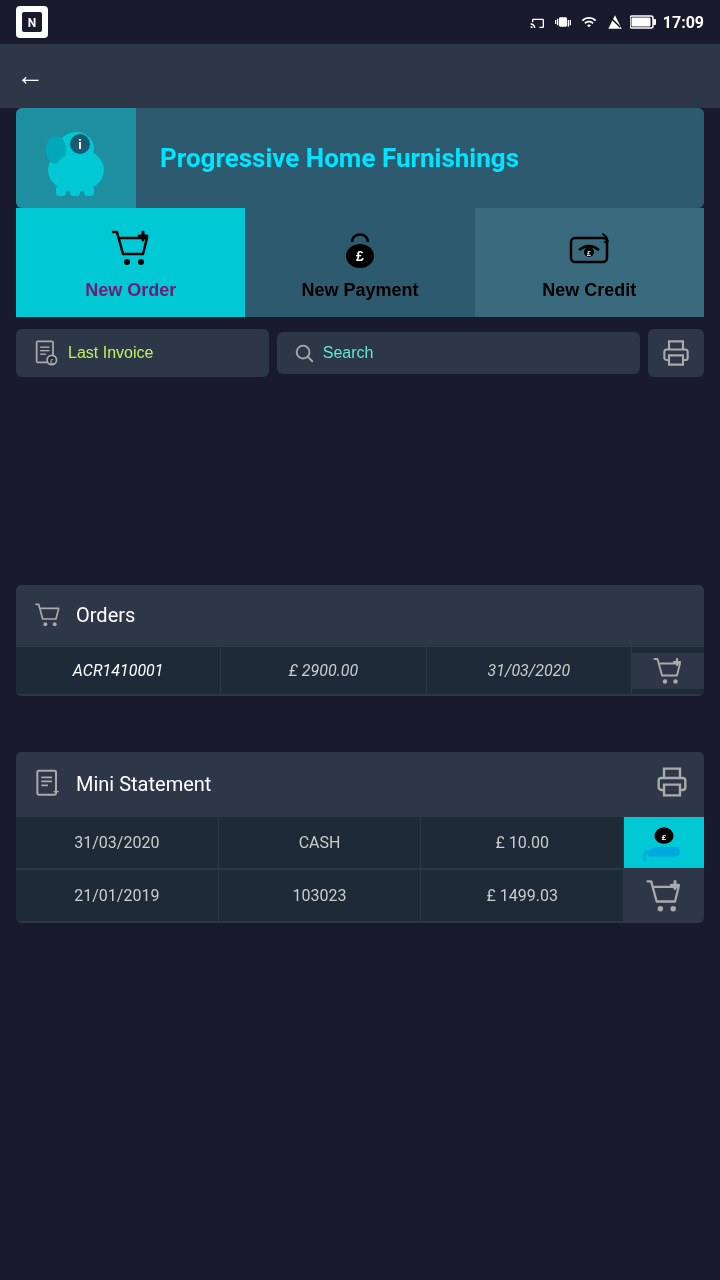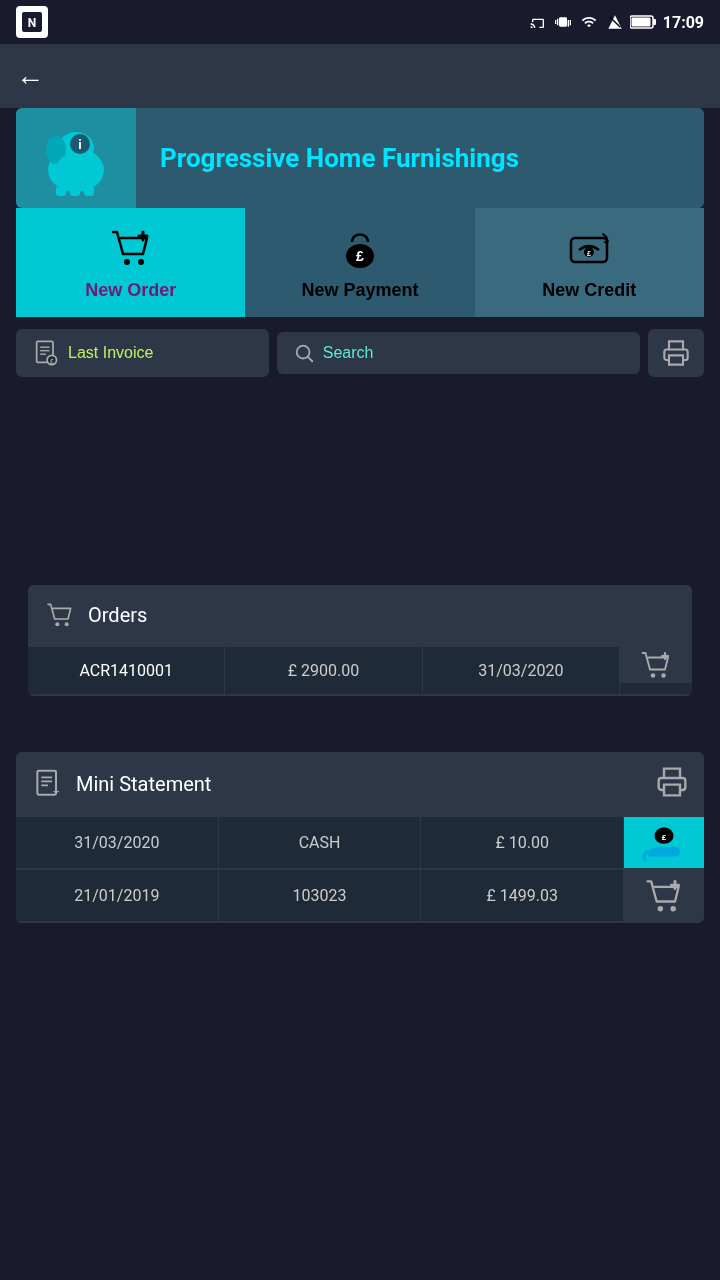--- a/index.html
+++ b/index.html
@@ -167,42 +167,43 @@
     }
 
     
     .content-area {
       padding: 0 16px;
       min-height: 180px;
     }
 
     
     .section {
-      margin: 16px 28px 0;
+      margin: 16px 16px 0;
       background: #2d3748;
       border-radius: 6px;
       overflow: hidden;
     }
     .section-header {
       display: flex;
       align-items: center;
       padding: 14px 16px;
       gap: 12px;
       background: #2d3748;
     }
     .section-header svg { width: 32px; height: 32px; }
     .section-title {
       font-size: 20px;
       color: #fff;
     }
     .order-row {
       display: flex;
-      align-items: flex-start;
+      align-items: center;
       background: #1e2a38;
       margin: 2px 0;
+      font-style: italic;
     }
     .order-cell {
       flex: 1;
       padding: 14px 12px;
       font-size: 16px;
       color: #ccc;
       border-right: 1px solid #2d3748;
       text-align: center;
     }
     .order-cell:first-child { color: #fff; }

